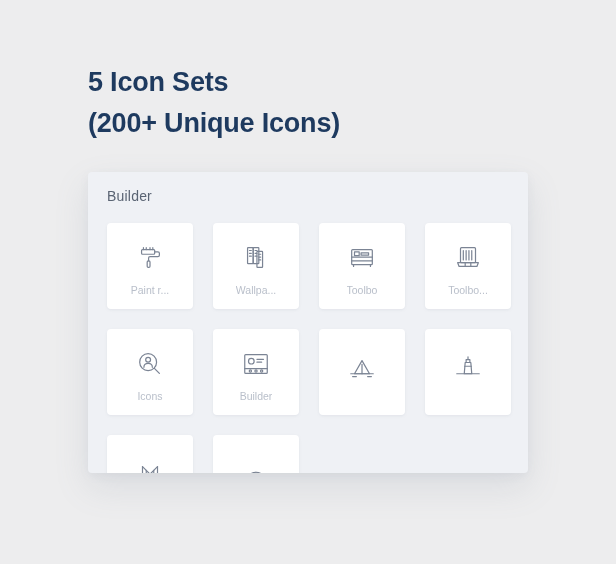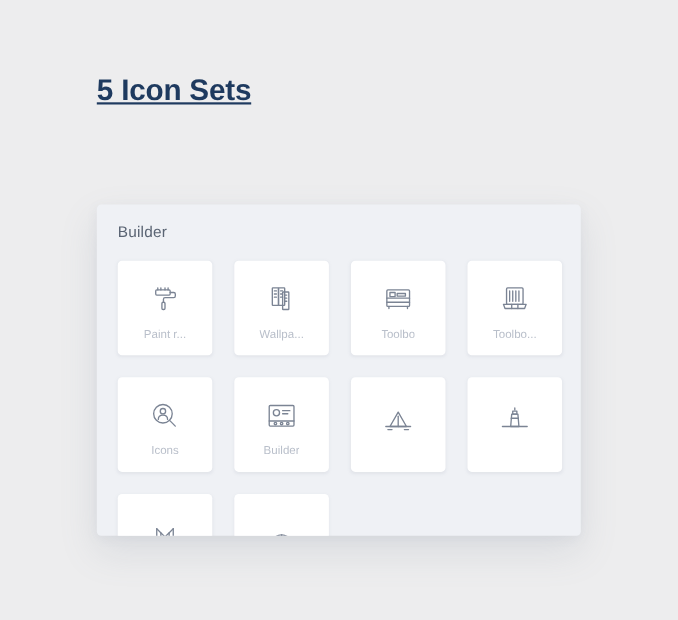--- a/index.html
+++ b/index.html
@@ -19,31 +19,30 @@
   .headline {
     position: absolute;
     left: 88px;
     top: 62px;
     color: #1e3a5f;
     font-size: 27px;
     font-weight: bold;
     line-height: 41px;
     letter-spacing: -0.2px;
     white-space: nowrap;
-    text-decoration: underline;
   }
   .headline .line {
     display: block;
   }
 
   
   .panel {
     position: absolute;
     left: 88px;
-    top: 186px;
+    top: 172px;
     width: 440px;
     height: 301px;
     background: #eff1f5;
     border-radius: 4px;
     box-shadow: 0 14px 34px rgba(120, 130, 150, 0.16),
                 0 3px 10px rgba(120, 130, 150, 0.07);
     overflow: hidden;
   }
   .panel-title {
     position: absolute;
@@ -108,20 +107,21 @@
     right: 0;
     bottom: 0;
     height: 0px;
   }
 </style>
 </head>
 <body>
 
 <div class="headline">
   <span class="line">5 Icon Sets</span>
+  <span class="line">(200+ Unique Icons)</span>
 </div>
 
 <div class="panel">
   <div class="panel-title" style="position:absolute;left:19px;top:16px;">Builder</div>
 
   <div class="grid">
 
     <div class="card">
       <div class="card-icon">
         <svg viewBox="0 0 32 32" width="30" height="30" fill="none" stroke="currentColor" stroke-width="1.3" stroke-linecap="round" stroke-linejoin="round">

